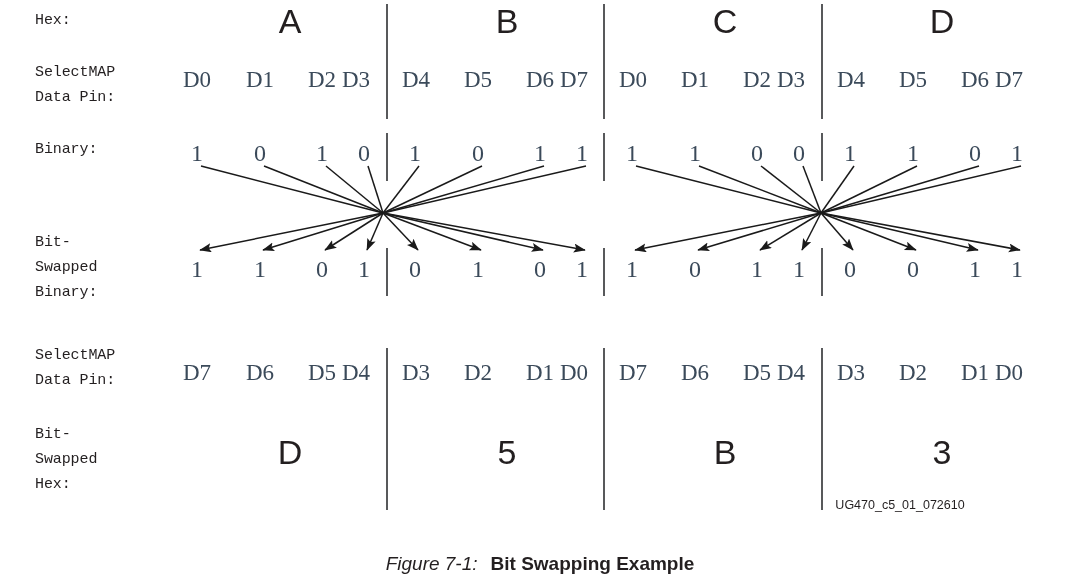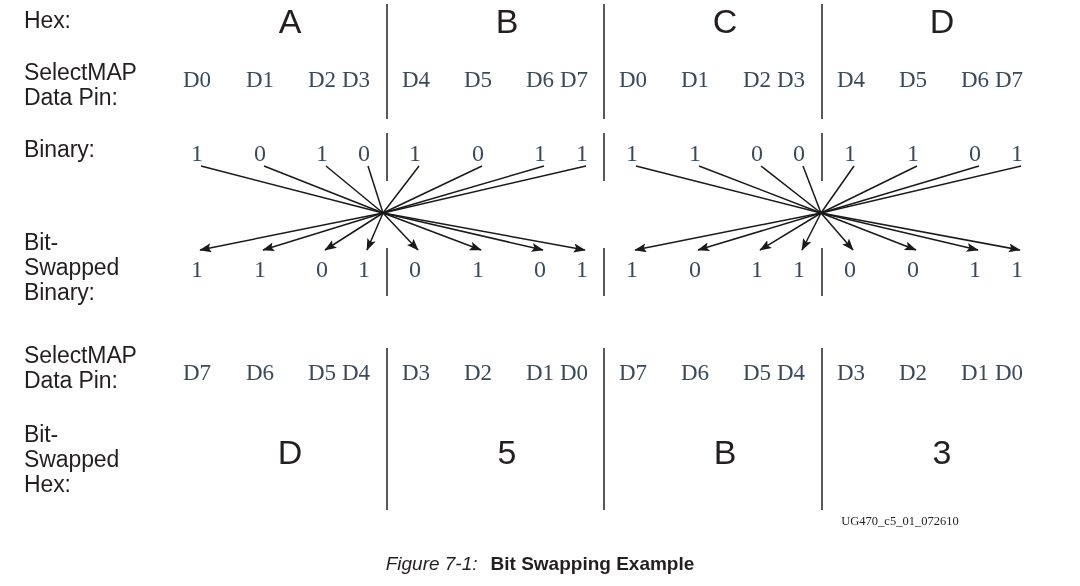--- a/index.html
+++ b/index.html
@@ -10,23 +10,23 @@
   #root {
     position: relative;
     width: 1080px;
     height: 586px;
     background: #ffffff;
     font-family: "Liberation Sans", sans-serif;
     overflow: hidden;
   }
   .row-label {
     position: absolute;
-    left: 24px;
-    font-family: Liberation Sans, sans-serif;
-    font-size: 23px;
+    left: 35px;
+    font-family: Liberation Mono, monospace;
+    font-size: 15px;
     line-height: 25px;
     color: #231f20;
     white-space: pre-line;
     letter-spacing: -0.1px;
   }
   .hexcell {
     position: absolute;
     font-family: "Liberation Sans", sans-serif;
     font-size: 34px;
     color: #231f20;
@@ -246,19 +246,19 @@
       <line x1="821" y1="213" x2="698" y2="250"></line>
       <line x1="821" y1="213" x2="760" y2="250"></line>
       <line x1="821" y1="213" x2="802" y2="250"></line>
       <line x1="821" y1="213" x2="853" y2="250"></line>
       <line x1="821" y1="213" x2="916" y2="250"></line>
       <line x1="821" y1="213" x2="978" y2="250"></line>
       <line x1="821" y1="213" x2="1020" y2="250"></line>
     </g>
   </svg>
 
-  <div class="docid" style="left:900px; top:514px; transform:translateX(-50%);font-family:Liberation Serif, serif;">UG470_c5_01_072610</div>
+  <div class="docid" style="left:900px; top:498px; transform:translateX(-50%);">UG470_c5_01_072610</div>
 
   <div class="caption" style="top:553px;">
     <span class="cap-fig">Figure 7-1:</span><span class="cap-title">Bit Swapping Example</span>
   </div>
 
 </div>
 
 </body></html>

